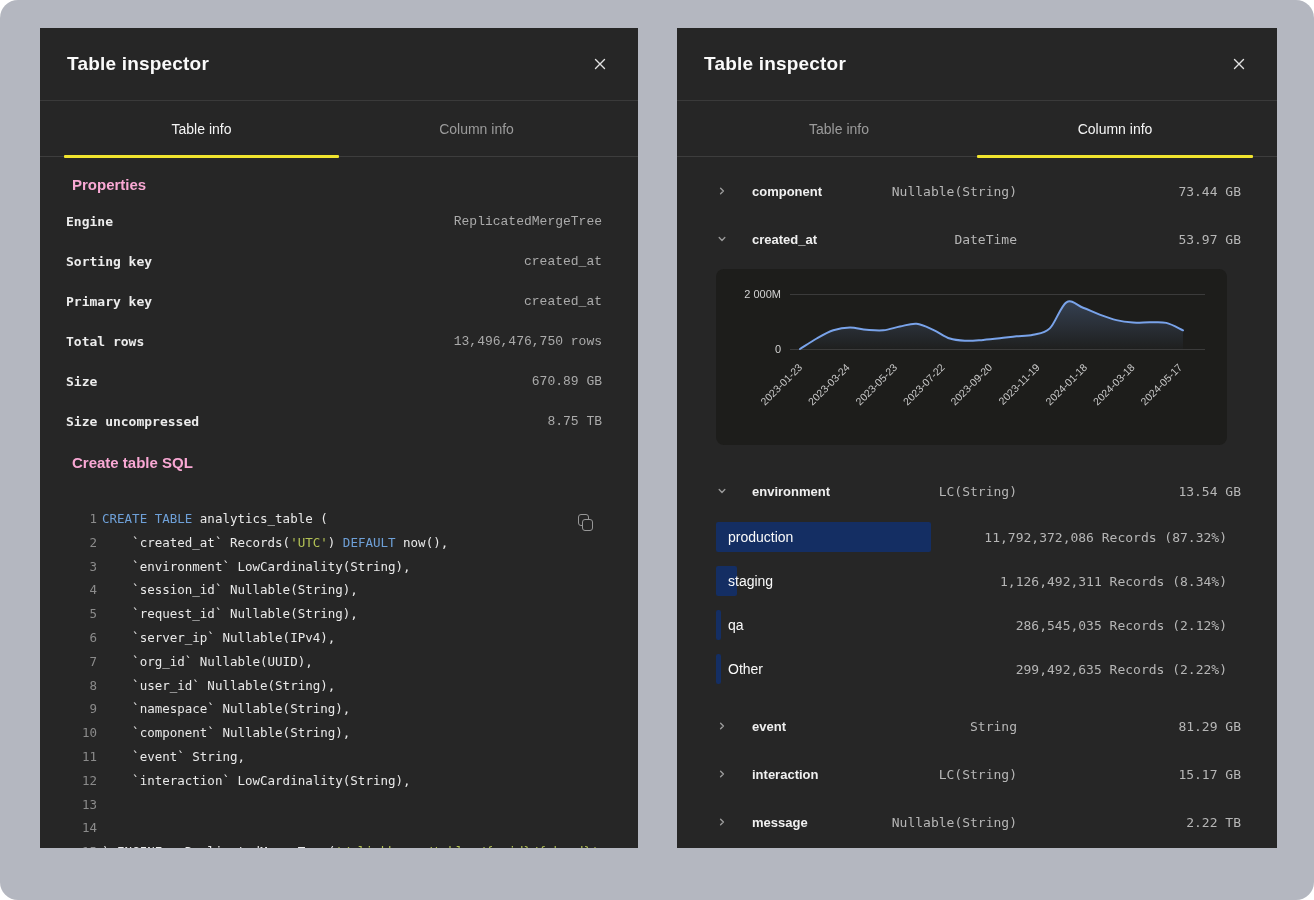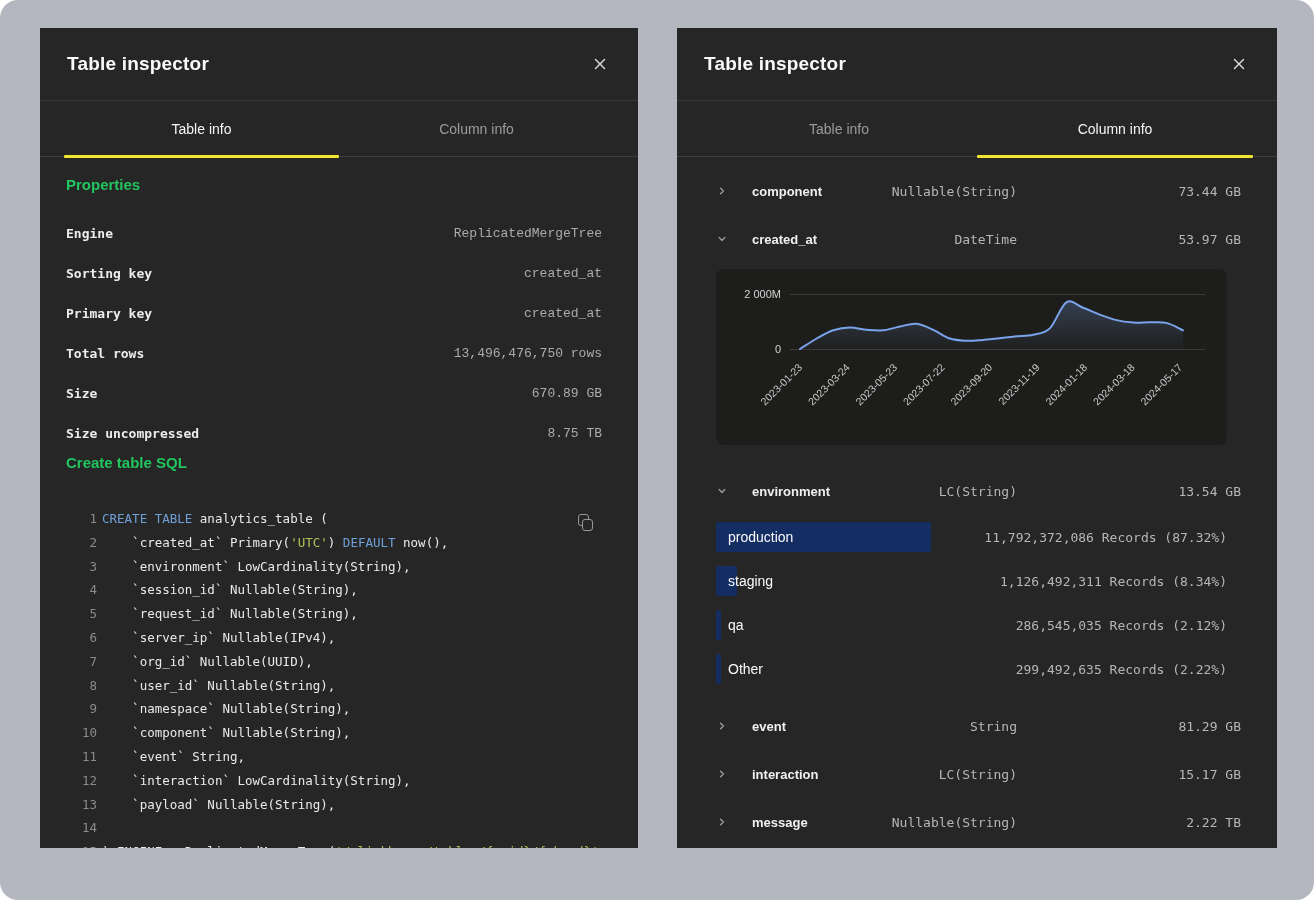--- a/index.html
+++ b/index.html
@@ -18,23 +18,23 @@
   #right-panel{left:677px;width:600px}
   .panel-header{height:73px;display:flex;align-items:center;justify-content:space-between;padding:0 27px;border-bottom:1px solid var(--divider)}
   .panel-header h1{font-size:19px;font-weight:700;color:#fafafa;margin:0;letter-spacing:.2px}
   .close-btn{background:none;border:0;cursor:pointer;padding:4px;display:flex;align-items:center}
   .tabs{display:flex;height:56px;padding:0 24px;border-bottom:1px solid #3d3d3d}
   .tab{flex:1;display:flex;align-items:center;justify-content:center;font-size:14px;color:#9b9b9b;position:relative;cursor:pointer}
   .tab.active{color:#f5f5f5}
   .tab.active::after{content:"";position:absolute;left:0;right:0;bottom:-2px;height:3px;background:var(--yellow);border-radius:1px}
   
   .content{padding:0 36px 0 26px}
-  .section-h{font-size:15px;font-weight:700;color:#22c55e;margin:18px 0 6px;line-height:20px}
+  .section-h{font-size:15px;font-weight:700;color:#f9a8d4;margin:18px 6px 6px;line-height:20px}
   .sql-h{margin-top:12px}
-  .prop-row{height:40px;display:flex;align-items:flex-end;justify-content:space-between}
+  .prop-row{height:40px;display:flex;align-items:center;justify-content:space-between}
   .prop-label{font-family:var(--mono);font-size:13px;font-weight:700;color:#ececec}
   .prop-value{font-family:Liberation Mono, monospace;font-size:13px;color:#ababab}
   .code-block{position:relative;margin-top:34px;font-family:var(--mono);font-size:12.5px}
   .code-line{display:flex;line-height:23.8px;white-space:pre}
   .line-num{width:31px;text-align:right;color:#8b8b8b;flex:none}
   .line-code{margin-left:5px}
   .tk-d{color:#e9e9e9}
   .tk-kw{color:#6ea0d8}
   .tk-str{color:#b3c255}
   .copy-btn{position:absolute;top:4px;right:6px;background:none;border:0;cursor:pointer;padding:2px}
@@ -106,32 +106,32 @@
             <span class="prop-value">8.75 TB</span>
           </div>
         </div>
       <h2 class="section-h sql-h">Create table SQL</h2>
       <div class="code-block">
         <button class="copy-btn">
           <span class="copy-icon"></span>
         </button>
         <div id="sql-code">
             <div class="code-line"><span class="line-num">1</span><span class="line-code"><span class="tk-kw">CREATE TABLE</span><span class="tk-d"> analytics_table (</span></span></div>
-            <div class="code-line"><span class="line-num">2</span><span class="line-code"><span class="tk-d">    `created_at` Primary(</span><span class="tk-str">'UTC'</span><span class="tk-d">) </span><span class="tk-kw">DEFAULT</span><span class="tk-d"> now(),</span></span></div>
+            <div class="code-line"><span class="line-num">2</span><span class="line-code"><span class="tk-d">    `created_at` Records(</span><span class="tk-str">'UTC'</span><span class="tk-d">) </span><span class="tk-kw">DEFAULT</span><span class="tk-d"> now(),</span></span></div>
             <div class="code-line"><span class="line-num">3</span><span class="line-code"><span class="tk-d">    `environment` LowCardinality(String),</span></span></div>
             <div class="code-line"><span class="line-num">4</span><span class="line-code"><span class="tk-d">    `session_id` Nullable(String),</span></span></div>
             <div class="code-line"><span class="line-num">5</span><span class="line-code"><span class="tk-d">    `request_id` Nullable(String),</span></span></div>
             <div class="code-line"><span class="line-num">6</span><span class="line-code"><span class="tk-d">    `server_ip` Nullable(IPv4),</span></span></div>
             <div class="code-line"><span class="line-num">7</span><span class="line-code"><span class="tk-d">    `org_id` Nullable(UUID),</span></span></div>
             <div class="code-line"><span class="line-num">8</span><span class="line-code"><span class="tk-d">    `user_id` Nullable(String),</span></span></div>
             <div class="code-line"><span class="line-num">9</span><span class="line-code"><span class="tk-d">    `namespace` Nullable(String),</span></span></div>
             <div class="code-line"><span class="line-num">10</span><span class="line-code"><span class="tk-d">    `component` Nullable(String),</span></span></div>
             <div class="code-line"><span class="line-num">11</span><span class="line-code"><span class="tk-d">    `event` String,</span></span></div>
             <div class="code-line"><span class="line-num">12</span><span class="line-code"><span class="tk-d">    `interaction` LowCardinality(String),</span></span></div>
-            <div class="code-line"><span class="line-num">13</span><span class="line-code"><span class="tk-d">    `payload` Nullable(String),</span></span></div>
+            <div class="code-line"><span class="line-num">13</span></div>
             <div class="code-line"><span class="line-num">14</span></div>
             <div class="code-line"><span class="line-num">15</span><span class="line-code"><span class="tk-d">) ENGINE = ReplicatedMergeTree(</span><span class="tk-str">'/clickhouse/tables/{uuid}/{shard}'</span><span class="tk-d">,</span></span></div>
           </div>
       </div>
     </div>
   </section>
 
   <section class="panel" id="right-panel">
     <header class="panel-header">
       <h1>Table inspector</h1>

